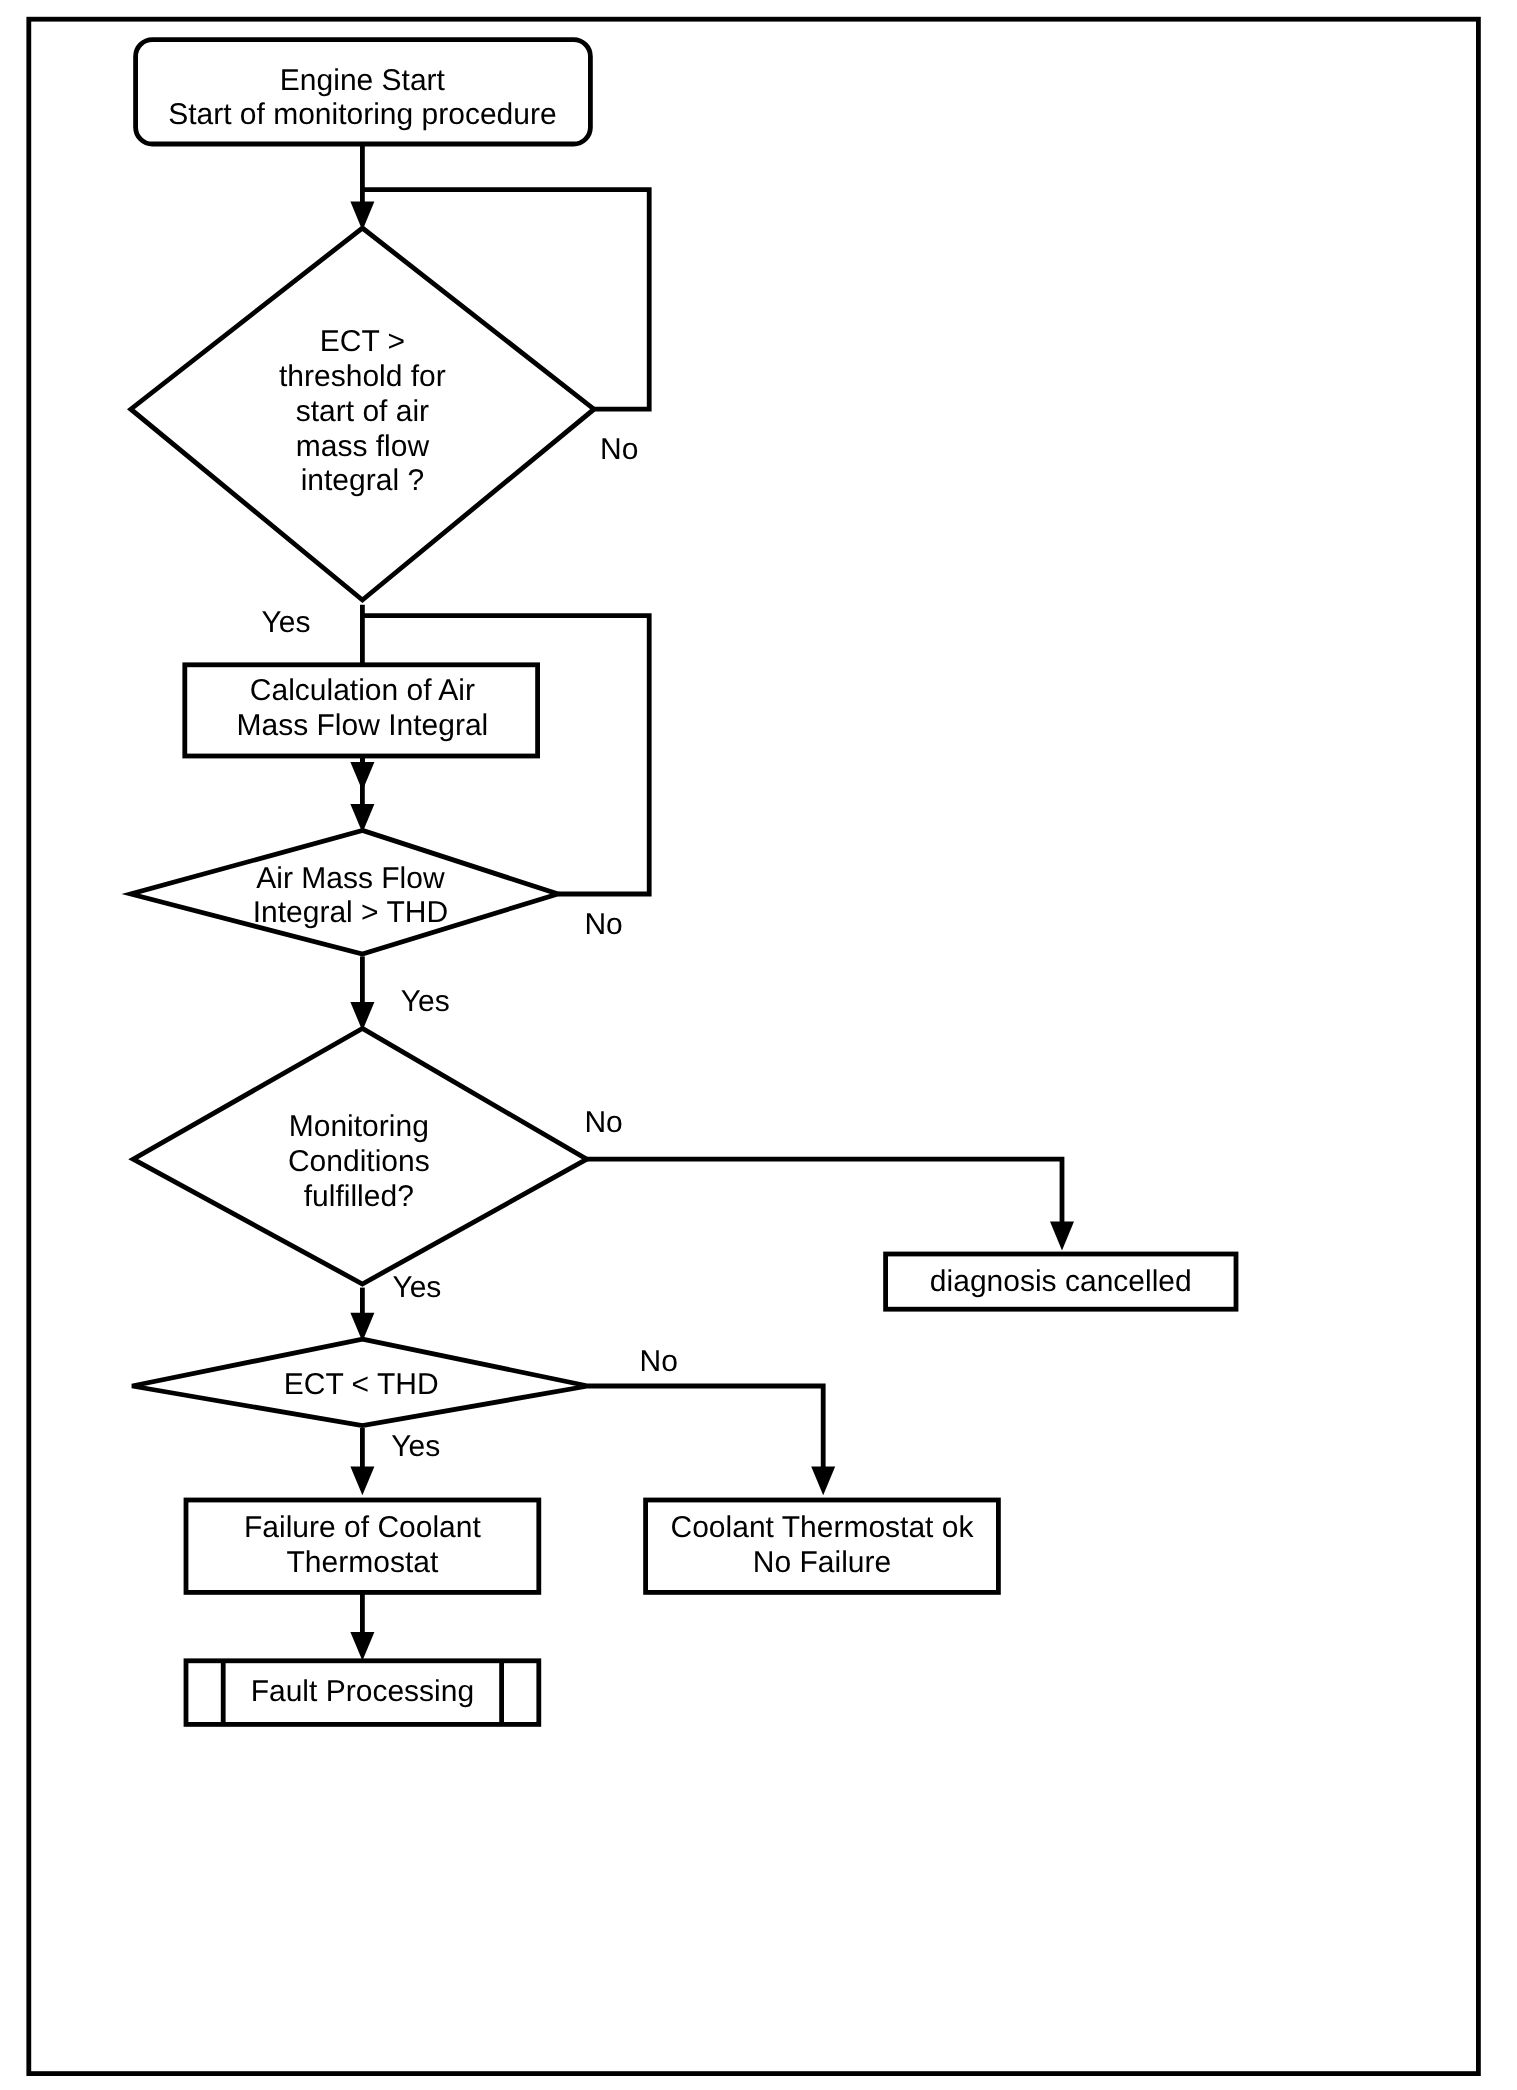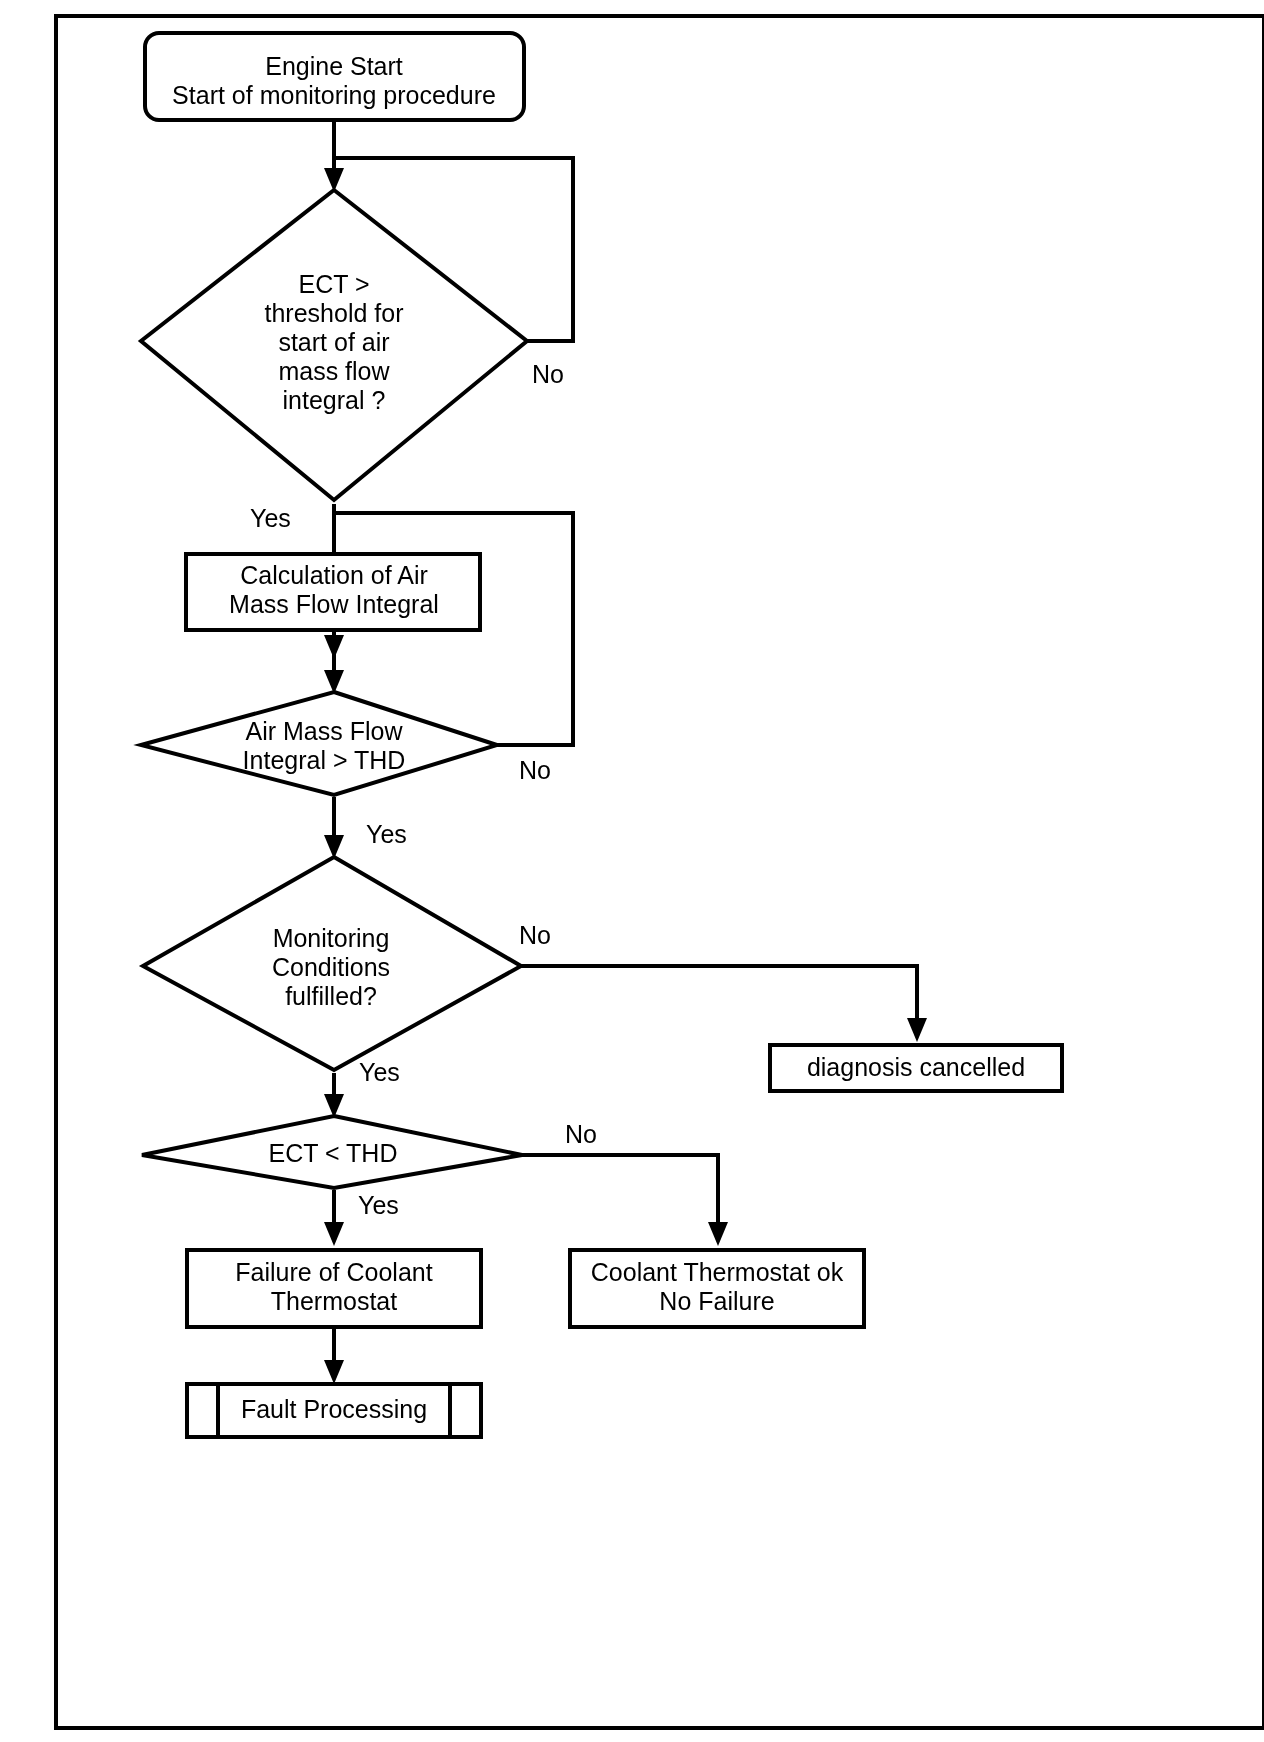--- a/index.html
+++ b/index.html
@@ -11,21 +11,20 @@
     width: 1264px;
     height: 1742px;
     font-family: "Liberation Sans", sans-serif;
     overflow: hidden;
   }
   #flowchart-root {
     position: relative;
     width: 1047px;
     height: 1742px;
     background: #ffffff;
-    margin-left: 32px;
   }
   svg#flow-svg {
     display: block;
     width: 1264px;
     height: 1742px;
   }
   .shape-outline {
     fill: #ffffff;
     stroke: #000000;
     stroke-width: 4;

